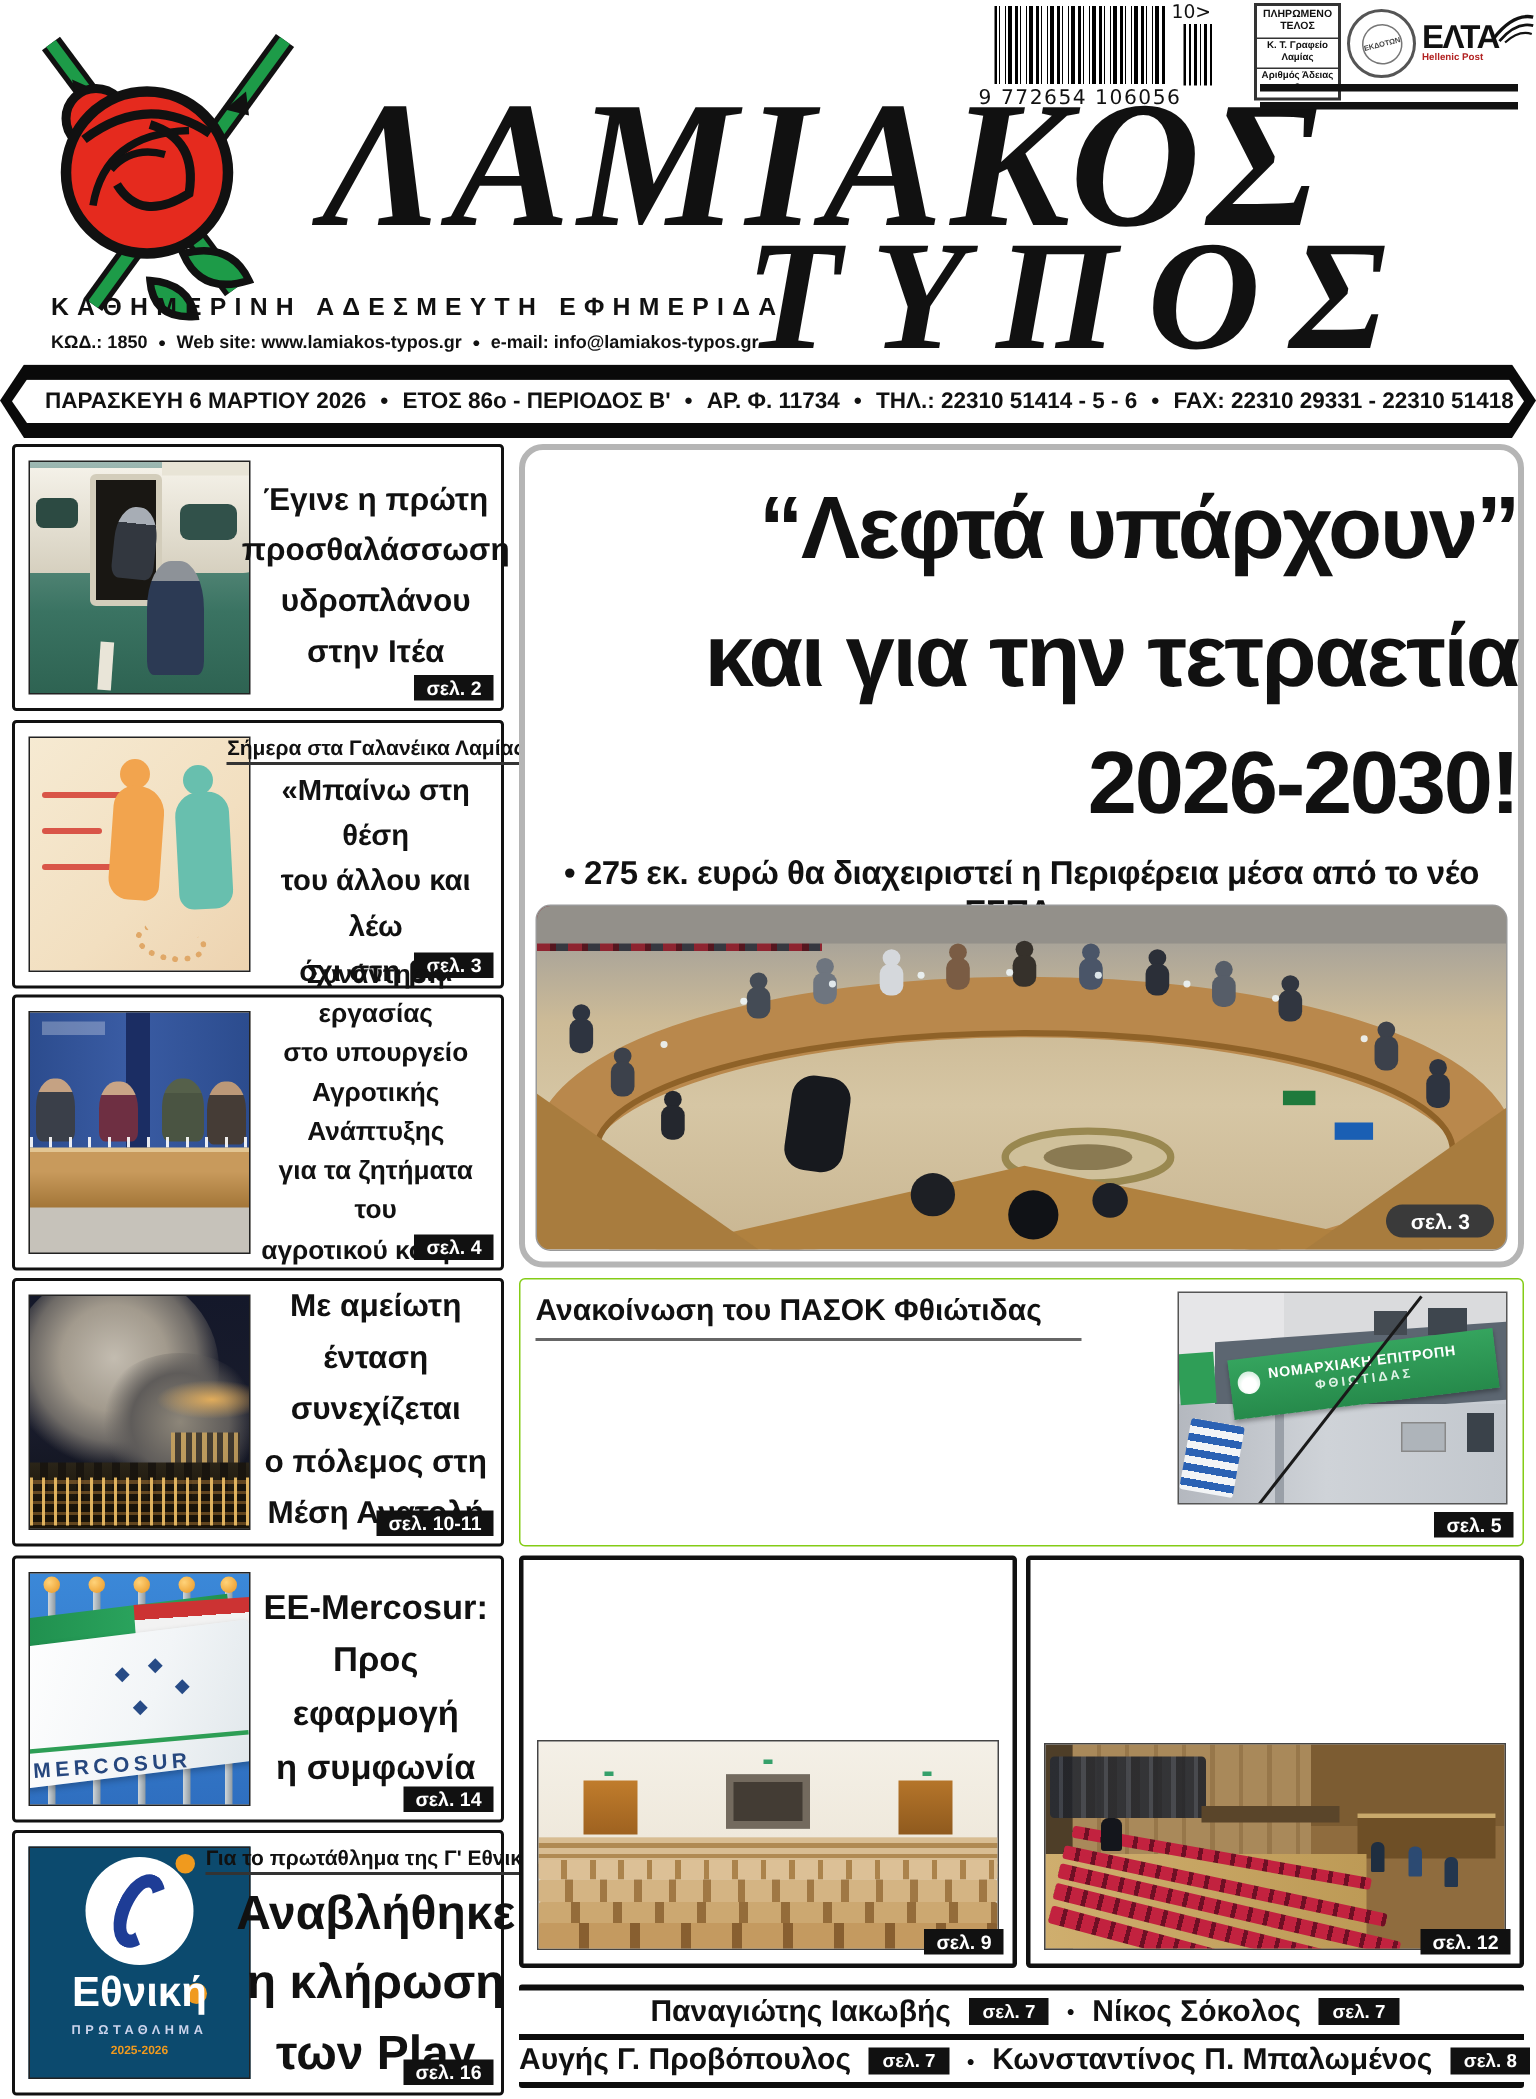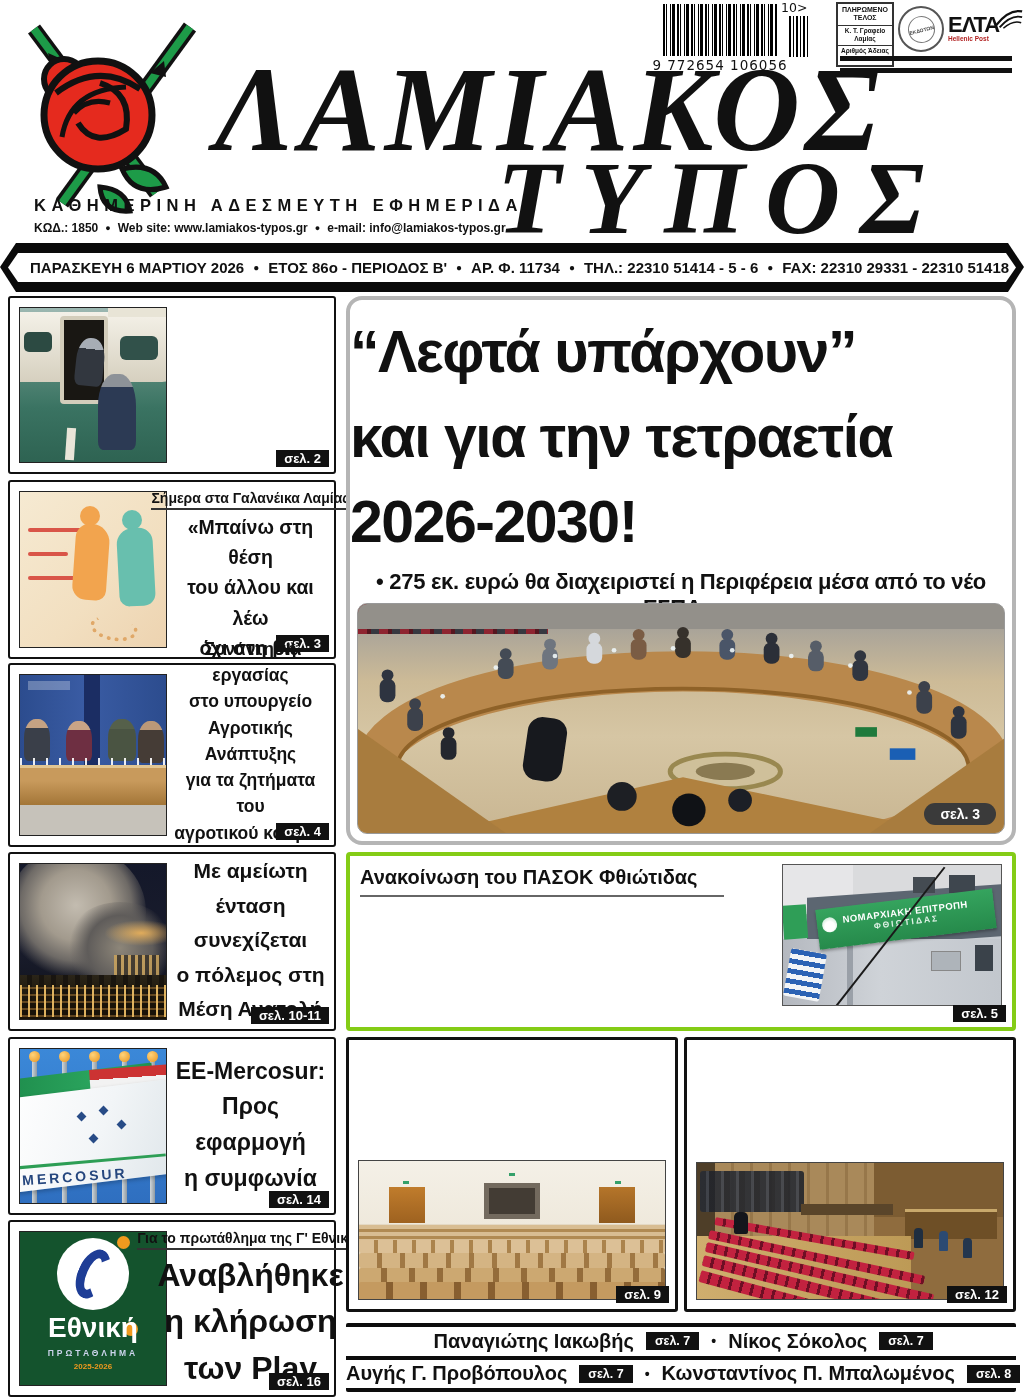--- a/index.html
+++ b/index.html
@@ -64,29 +64,29 @@
   #s3 .hl{font-size:17.5px;line-height:1.5}
   #s4 .hl{font-size:21px;line-height:1.65}
   #s5 .hl{font-size:23px;line-height:1.55}
   #s6 .hl{font-size:32px;line-height:1.45}
   .pg{position:absolute;right:5px;bottom:5px;background:#111;color:#fff;font-size:13px;font-weight:700;
       padding:1px 8px;white-space:nowrap}
 
   
   #mainbox{position:absolute;left:346px;top:296px;width:670px;height:549px;border:4px solid #b5b5b5;
            border-radius:16px;background:#fff}
-  .mhl{margin-top:10px;text-align:left;font-size:59px;font-weight:800;line-height:1.44;
+  .mhl{margin-top:10px;text-align:right;font-size:59px;font-weight:800;line-height:1.44;
        letter-spacing:-1.5px;white-space:pre-line}
   .mbullet{text-align:center;font-size:22px;font-weight:700;margin-top:4px;letter-spacing:-.3px}
   .mphoto{position:absolute;left:7px;right:7px;top:303px;bottom:7px;border-radius:10px;overflow:hidden;border:1px solid #999}
   .pg-round{position:absolute;right:8px;bottom:8px;background:#3a3a3a;color:#fff;font-size:14px;font-weight:700;
             padding:3px 16px;border-radius:12px}
 
   
-  #pasok{position:absolute;left:346px;top:852px;width:670px;height:179px;border:4px solid #84cc16;border-radius:4px;background:#fff}
+  #pasok{position:absolute;left:346px;top:852px;width:670px;height:179px;border:1px solid #84cc16;border-radius:4px;background:#fff}
   #pasok .kick{position:absolute;left:10px;top:10px;font-size:20px;border-bottom:2px solid #666;
                padding:0 26px 6px 0;margin:0;white-space:nowrap}
   .phl{position:absolute;left:4px;top:50px;width:450px;text-align:center;font-size:26px;font-weight:700;
        line-height:2.0;white-space:pre-line;letter-spacing:-.5px}
   #artpasok{position:absolute;right:10px;top:8px;width:220px;height:142px;border:1px solid #555;overflow:hidden}
   #pasok .pg{right:6px;bottom:5px}
 
   
   .bstory{position:absolute;top:1037px;width:332px;height:275px;border:3px solid #111;border-radius:3px;background:#fff}
   #b1{left:346px} #b2{left:684px}
@@ -161,21 +161,21 @@
   #art5 .ftri{position:absolute;right:-8px;top:18px;width:84px;height:30px;transform:rotate(-4deg);background:linear-gradient(180deg,#cc3333 0 34%,#f2f2f2 34% 67%,#2d9e55 67%)}
   #art5 .fwhite{position:absolute;left:-10px;top:40px;width:162px;height:94px;transform:rotate(-7deg);border-radius:4px;
     box-shadow:0 2px 4px rgba(0,0,0,.25);background:linear-gradient(115deg,#fff 0%,#f2f5f7 55%,#dfe6ea 100%)}
   #art5 .st{position:absolute;width:7px;height:7px;background:#274b86;transform:rotate(45deg)}
   #art5 .st1{left:58px;top:64px}#art5 .st2{left:80px;top:58px}#art5 .st3{left:98px;top:72px}#art5 .st4{left:70px;top:86px}
   #art5 .gline{position:absolute;left:-6px;bottom:40px;width:152px;height:3px;background:#2d9e55;transform:rotate(-5deg)}
   #art5 .mtx{position:absolute;left:2px;bottom:20px;width:152px;color:#26477e;font-weight:700;font-size:14px;
              letter-spacing:3px;transform:rotate(-4deg);white-space:nowrap;overflow:hidden}
 
   
-  #art6{background:#14532d}
+  #art6{background:#0c4a6e}
   #art6 .circ{position:absolute;left:50%;top:6px;transform:translateX(-50%);width:72px;height:72px;border-radius:50%;background:#fff}
   #art6 .run{position:absolute;left:50%;top:16px;transform:translateX(-50%) rotate(24deg);width:30px;height:52px;
              border:9px solid #1e3d96;border-right-color:transparent;border-radius:50%}
   #art6 .d1{position:absolute;left:97px;top:4px;width:13px;height:13px;border-radius:50%;background:#f09a1e}
   #art6 .d2{position:absolute;left:104px;top:90px;width:14px;height:14px;border-radius:50%;background:#f09a1e}
   #art6 .t1{position:absolute;left:0;right:0;top:80px;text-align:center;color:#fff;font-size:28px;font-weight:700}
   #art6 .t2{position:absolute;left:0;right:0;top:116px;text-align:center;color:#ccd4ec;font-size:8.5px;letter-spacing:3px;font-weight:700}
   #art6 .t3{position:absolute;left:0;right:0;top:130px;text-align:center;color:#f09a1e;font-size:8px;font-weight:700}
 
   
@@ -322,20 +322,26 @@
   <section class="story" id="s1">
     <div class="art" id="art1">
       <div class="plane"></div>
       <div class="wing"></div>
       <div class="door"></div>
       <div class="win"></div>
       <div class="win2"></div>
       <div class="m1"></div>
       <div class="m2"></div>
       <div class="float"></div>
+    </div>
+    <div class="srt">
+      <div class="hl">Έγινε η πρώτη
+προσθαλάσσωση
+υδροπλάνου
+στην Ιτέα</div>
     </div>
     <div class="pg">σελ. 2</div>
   </section>
 
   <section class="story withkick" id="s2">
     <div class="art" id="art2">
       <div class="t1"></div>
       <div class="t2"></div>
       <div class="t3"></div>
       <div class="foh"></div>

